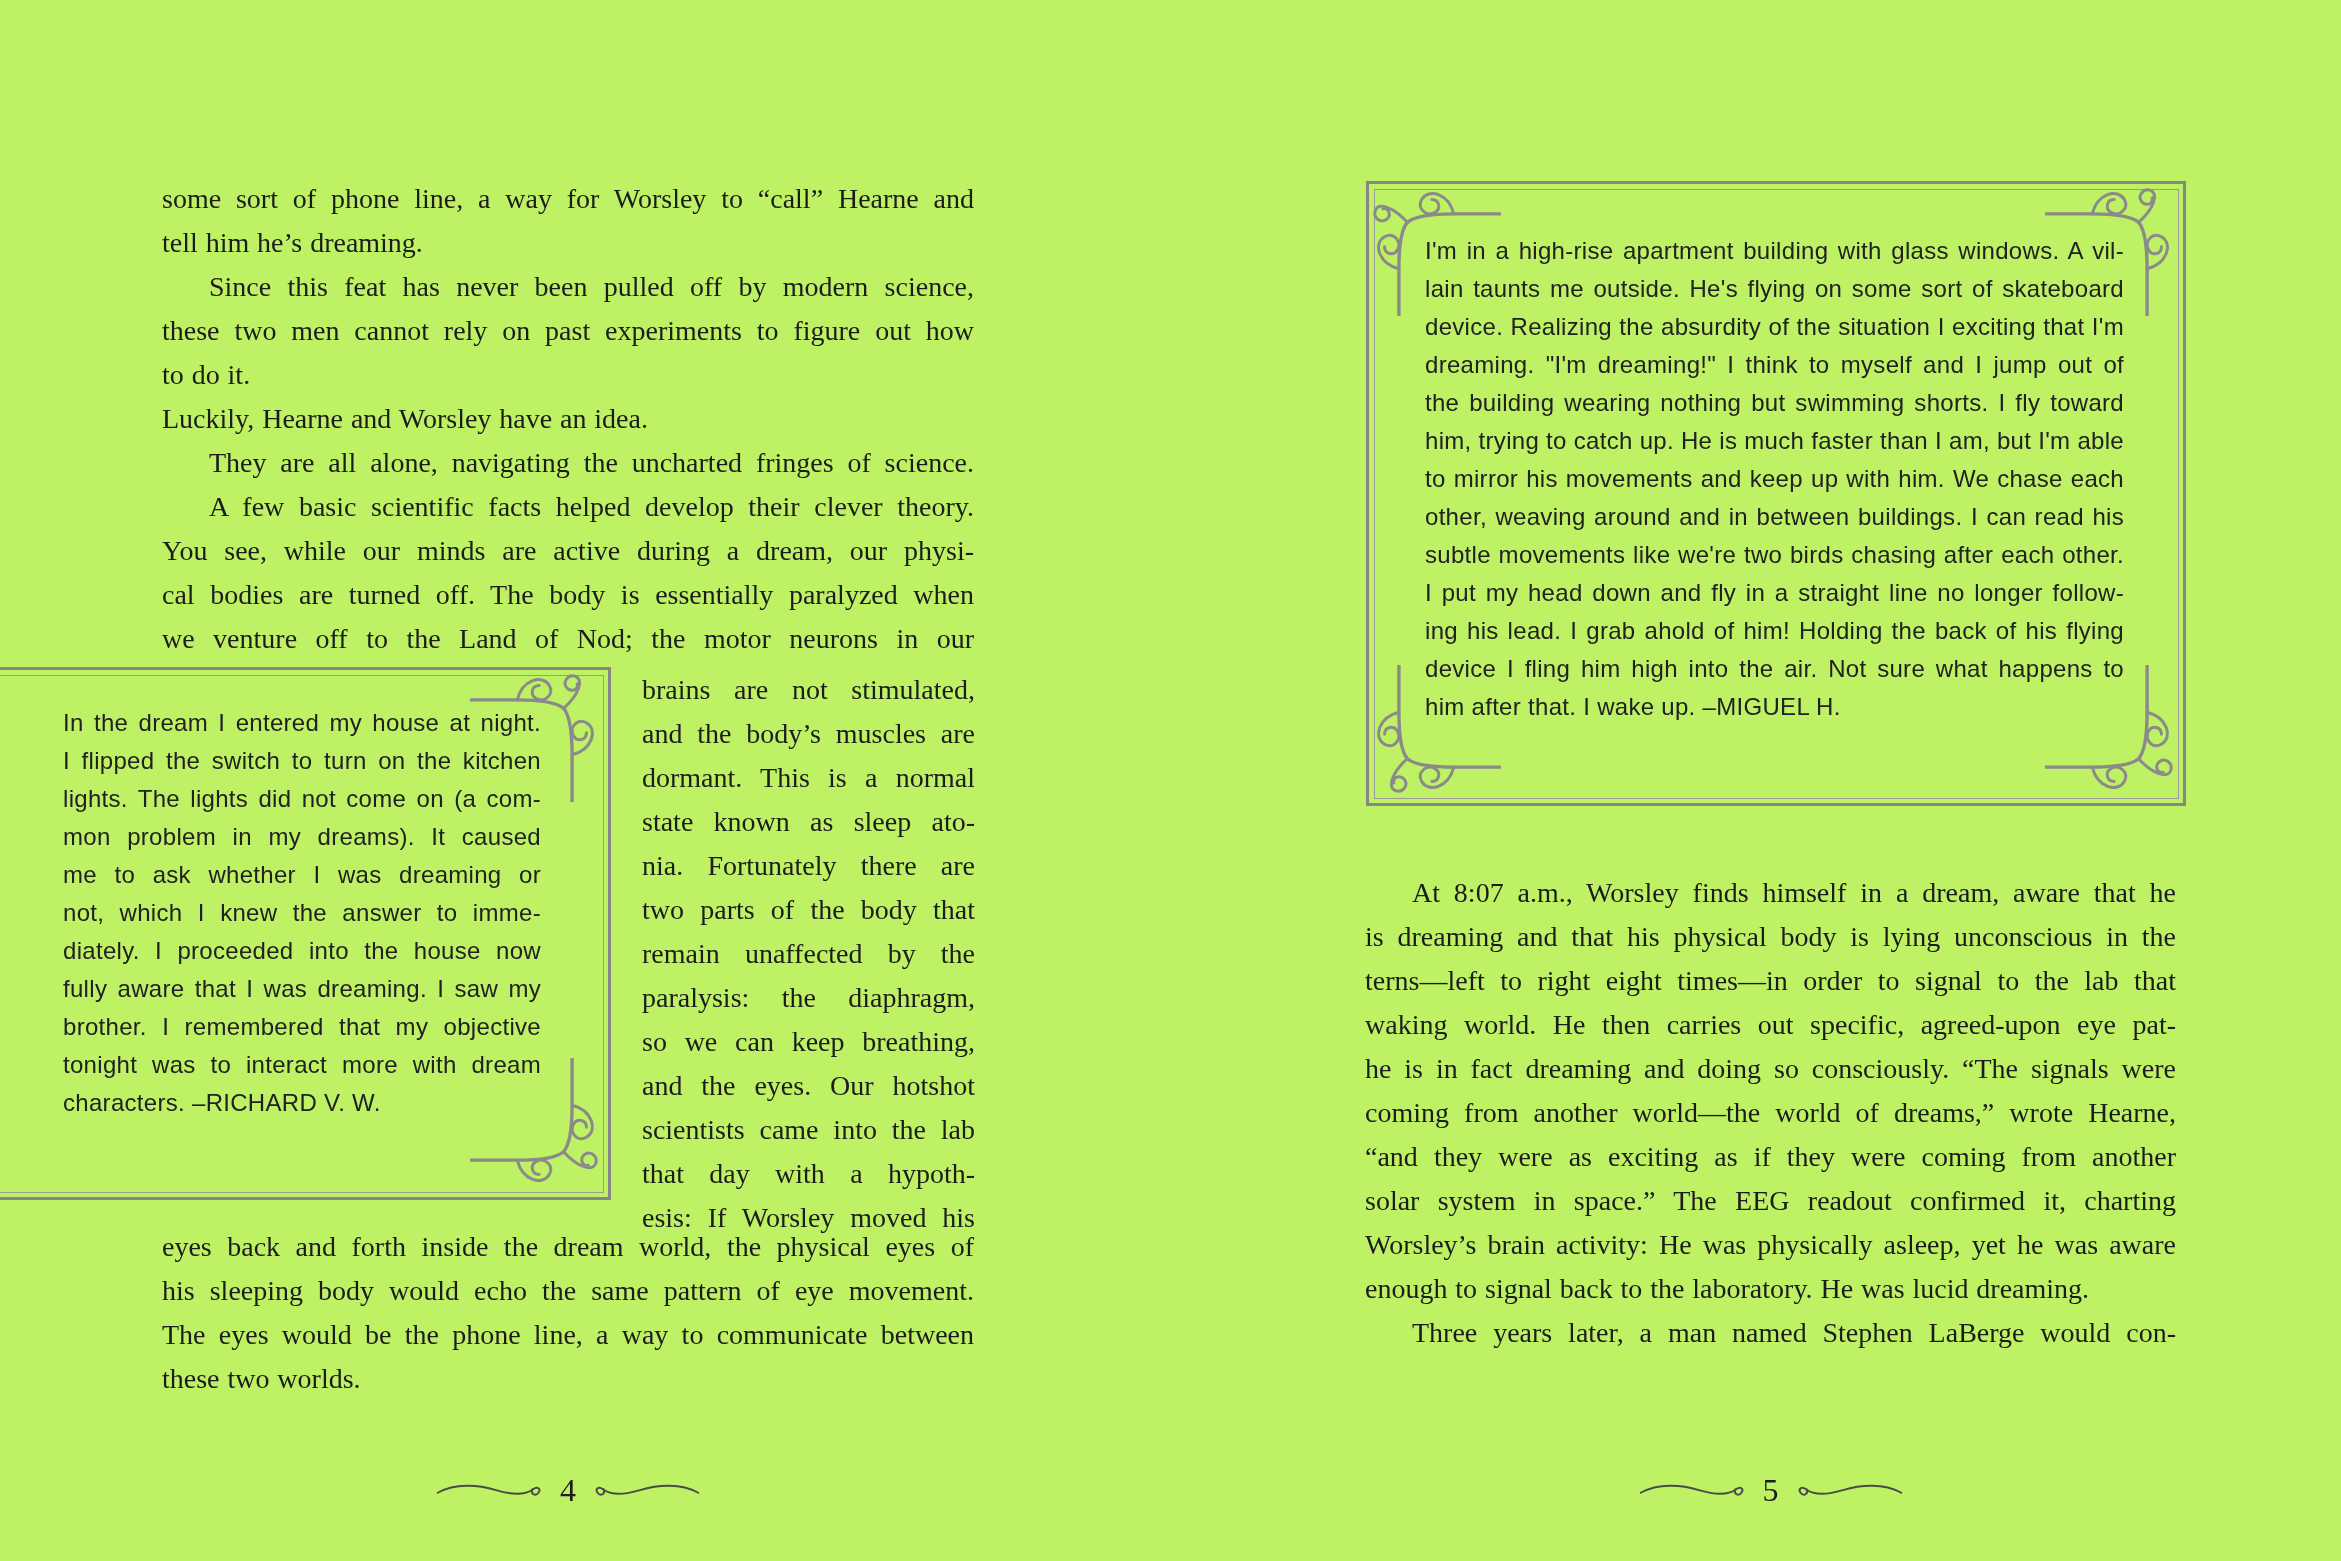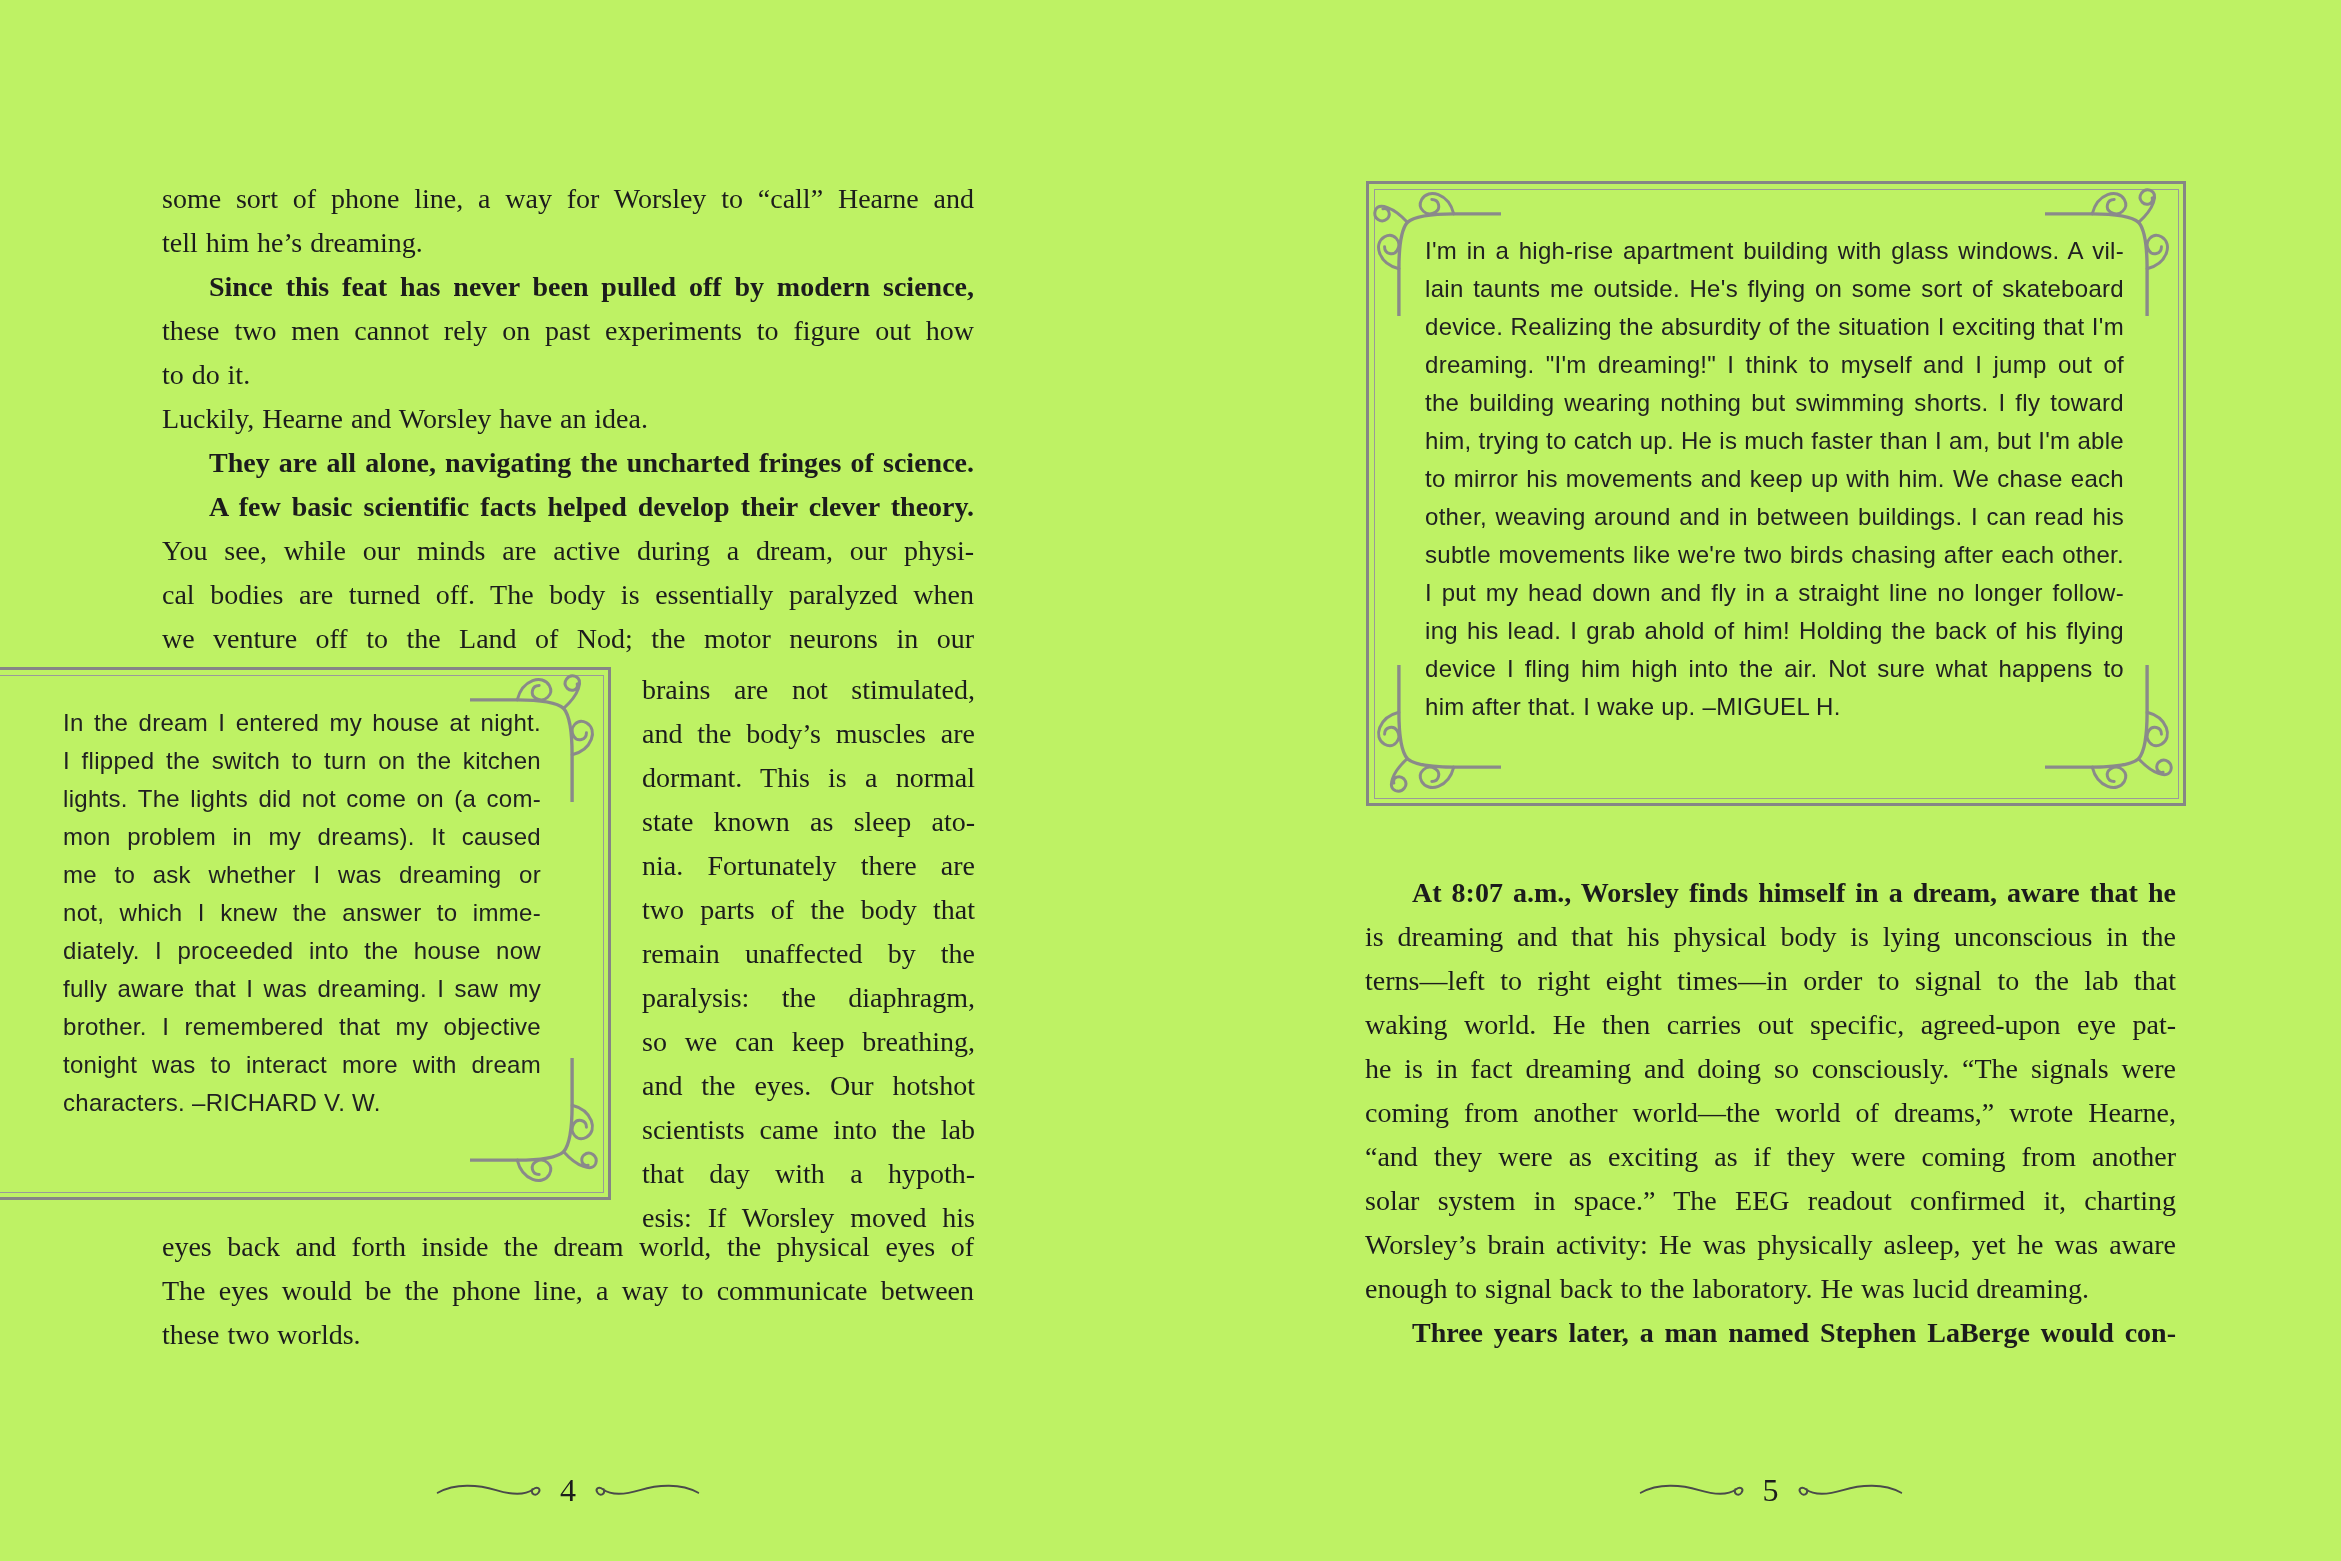--- a/index.html
+++ b/index.html
@@ -4,21 +4,21 @@
 <title>Book Spread</title>
 <style>
   html,body{margin:0;padding:0;background:#ffffff;}
   #page{position:relative;width:2342px;height:1561px;background:#bef264;overflow:hidden;
         font-family:"Liberation Serif",serif;color:#1c1c1c;padding-left:8px;}
   
   .tblock{position:absolute;}
   .sline{text-align:justify;text-align-last:justify;height:44px;line-height:44px;
          font-size:28px;word-spacing:0.9px;}
   .nj{text-align:left;text-align-last:auto;}
-  .ind{text-indent:47px;font-weight:bold;}
+  .ind{text-indent:47px;}
   
   .bline{font-family:"Liberation Sans",sans-serif;text-align:justify;text-align-last:justify;
          height:38px;line-height:38px;font-size:24px;letter-spacing:0.3px;color:#212121;}
   .bline.nj{text-align:left;text-align-last:auto;}
   
   .frame-outer{position:absolute;border:3.6px solid #868686;}
   .frame-inner{position:absolute;inset:4.5px;border:1.8px solid #9a9a9a;}
   .corner{position:absolute;width:135px;height:135px;}
   .r90{transform:rotate(90deg);}
   .r180{transform:rotate(180deg);}
@@ -70,20 +70,21 @@
     <div class="sline">paralysis: the diaphragm,</div>
     <div class="sline">so we can keep breathing,</div>
     <div class="sline">and the eyes. Our hotshot</div>
     <div class="sline">scientists came into the lab</div>
     <div class="sline">that day with a hypoth-</div>
     <div class="sline">esis: If Worsley moved his</div>
   </div>
 
   <div class="tblock" style="left:162px;top:1225px;width:812px;">
     <div class="sline">eyes back and forth inside the dream world, the physical eyes of</div>
+    <div class="sline">his sleeping body would echo the same pattern of eye movement.</div>
     <div class="sline">The eyes would be the phone line, a way to communicate between</div>
     <div class="sline nj">these two worlds.</div>
   </div>
 
   <div class="frame-outer" style="left:-63px;top:667px;width:668px;height:527px;">
     <div class="frame-inner"></div>
   </div>
   <svg class="corner r90" style="left:470px;top:667px;" viewBox="0 0 160 160">
       <use href="#corner-orn"></use>
     </svg>

